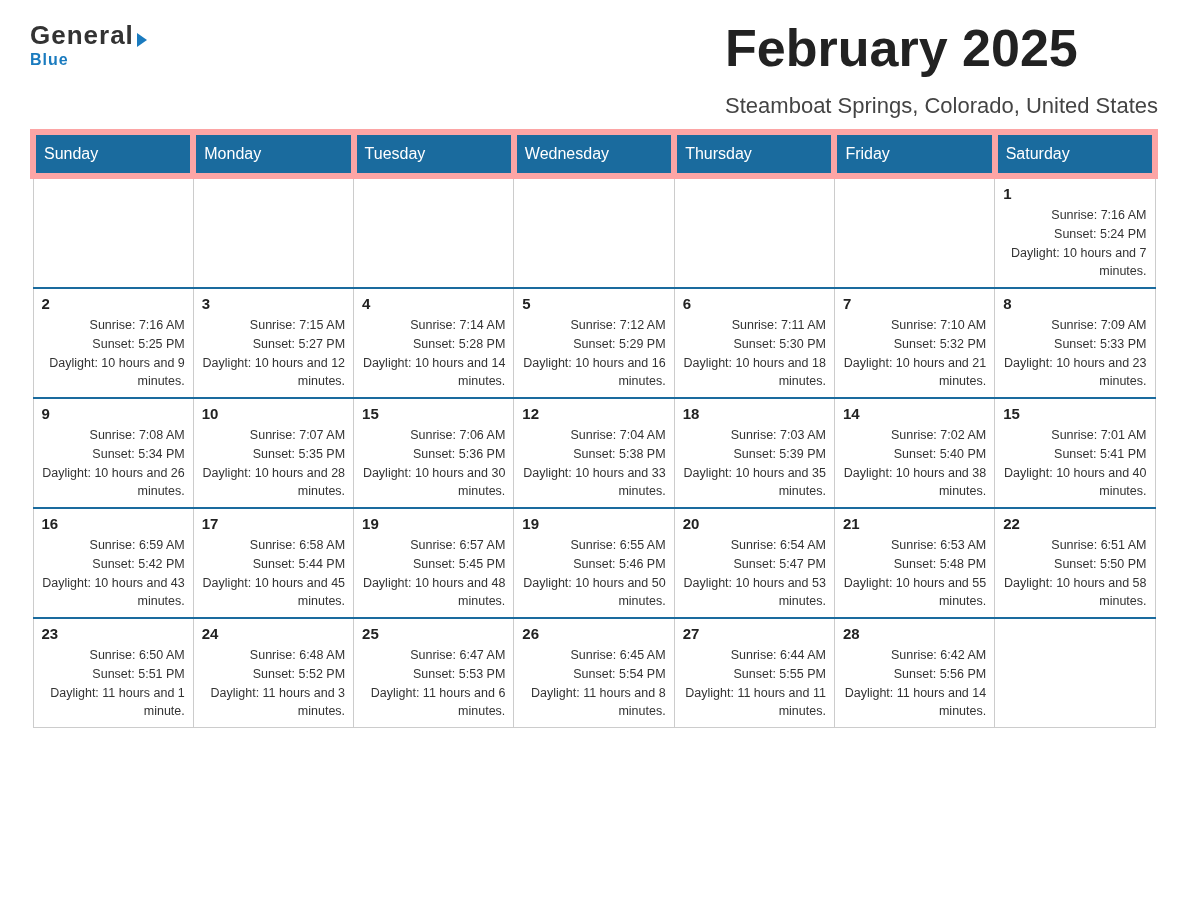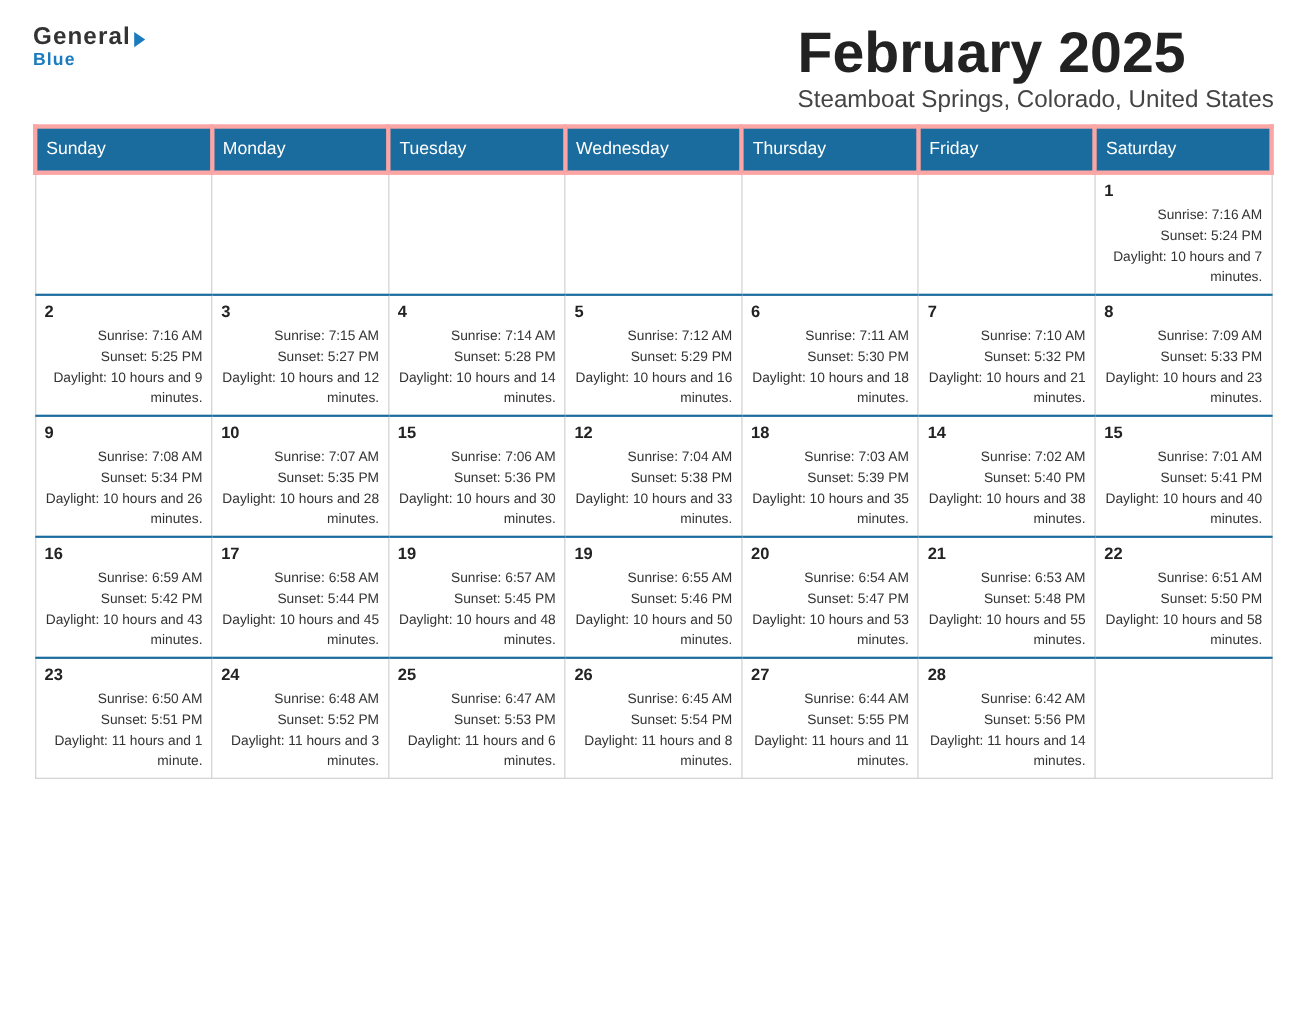--- a/index.html
+++ b/index.html
@@ -15,21 +15,21 @@
       justify-content: space-between;
       align-items: flex-start;
       margin-bottom: 10px;
     }
     .logo {
       display: flex;
       flex-direction: column;
       align-items: flex-start;
     }
     .logo-general {
-      font-size: 22px;
+      font-size: 26px;
       font-weight: bold;
       color: #333;
       letter-spacing: 1px;
     }
     .logo-blue {
       font-size: 16px;
       font-weight: bold;
       color: #1a7bbf;
       letter-spacing: 1px;
     }
@@ -48,35 +48,35 @@
     }
     .month-title {
       font-size: 52px;
       font-weight: bold;
       color: #222;
       line-height: 1.1;
     }
     .location {
       font-size: 22px;
       color: #444;
-      margin-top: 0;
+      margin-top: 16px;
     }
     .calendar {
       width: 100%;
       border-collapse: collapse;
       margin-top: 10px;
     }
     .calendar thead th {
       background-color: #1a6b9e;
       color: #fff;
       padding: 10px 8px;
       font-size: 16px;
       font-weight: normal;
       text-align: left;
-      border: 4px solid #fca5a5;
+      border: 6px solid #fca5a5;
     }
     .calendar tbody td {
       vertical-align: top;
       border: 1px solid #ccc;
       padding: 6px 8px;
       width: 14.28%;
       min-height: 110px;
       font-size: 13px;
       color: #333;
     }

